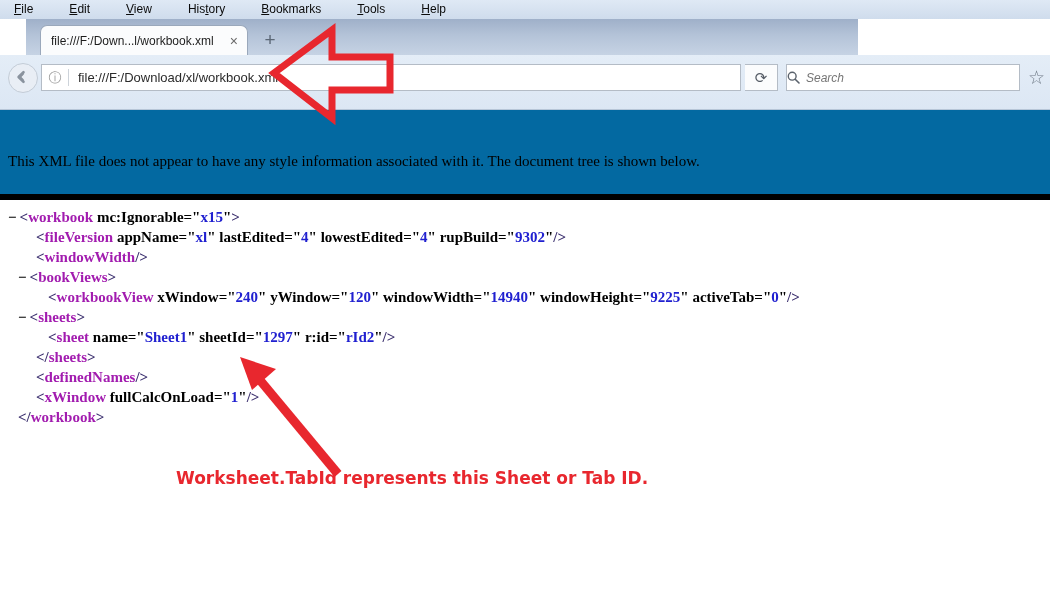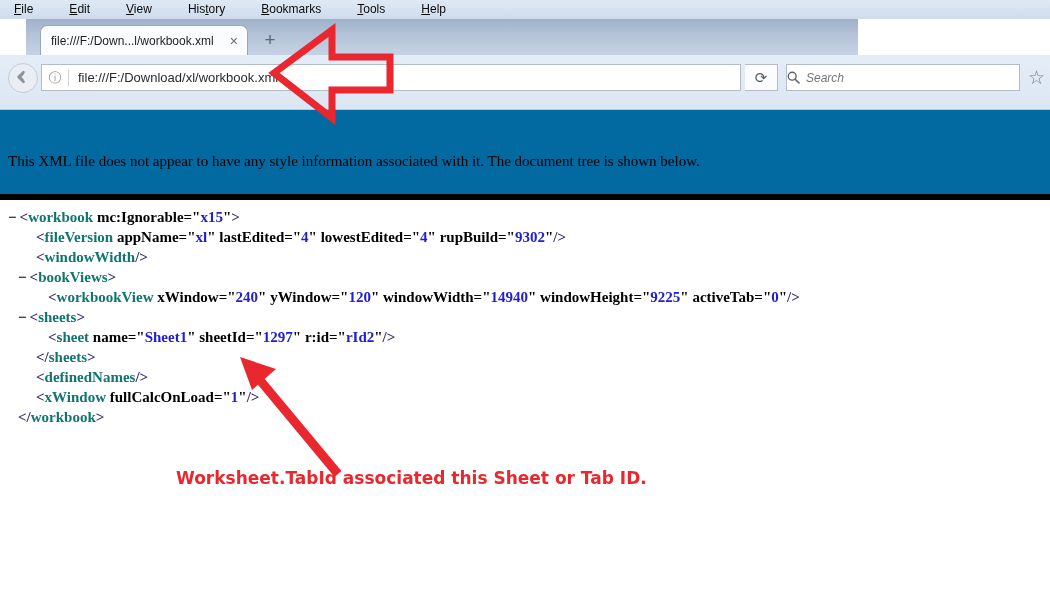--- a/index.html
+++ b/index.html
@@ -239,21 +239,21 @@
   }
   .ind1 { padding-left: 18px; }
   .ind2 { padding-left: 36px; }
   .ind3 { padding-left: 48px; }
   .twisty {
     color: #000000;
     font-weight: bold;
     margin-right: 3px;
   }
   .tagpunct { color: #3b2f6e; }
-  .tagname  { color: #0f766e; }
+  .tagname  { color: #a21caf; }
   .attr     { color: #000000; }
   .eq       { color: #000000; }
   .val      { color: #2020d0; }
 
   
   .annot-layer {
     position: absolute;
     left: 0; top: 0;
     width: 1050px; height: 600px;
     pointer-events: none;
@@ -341,14 +341,14 @@
 <div class="annot-layer">
   <svg width="1050" height="600" viewBox="0 0 1050 600">
 
     <polygon points="274,73 332,30 332,57 390,57 390,90 332,90 332,118" fill="none" stroke="#e8272e" stroke-width="7" stroke-linejoin="miter"></polygon>
 
     <g>
       <line x1="338" y1="474" x2="249" y2="367" stroke="#e8272e" stroke-width="9" stroke-linecap="butt"></line>
       <polygon points="240,357 276,369 252,390" fill="#e8272e"></polygon>
     </g>
   </svg>
-  <div class="annot-text">Worksheet.TabId associated this Sheet or Tab ID.</div>
+  <div class="annot-text">Worksheet.TabId represents this Sheet or Tab ID.</div>
 </div>
 
 </body></html>

